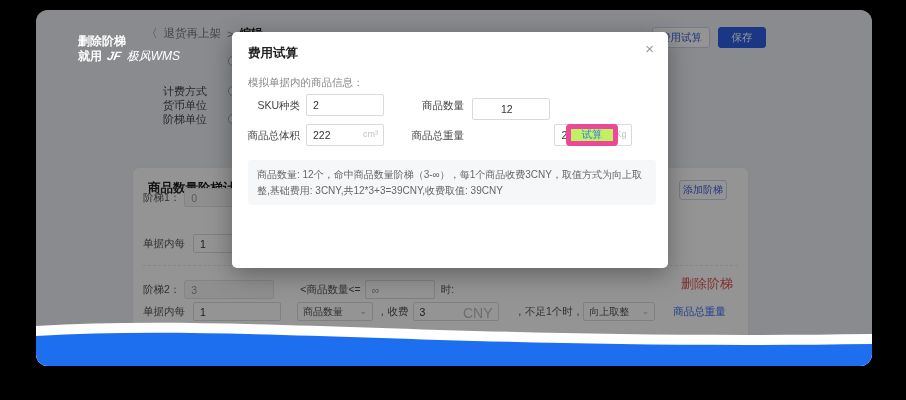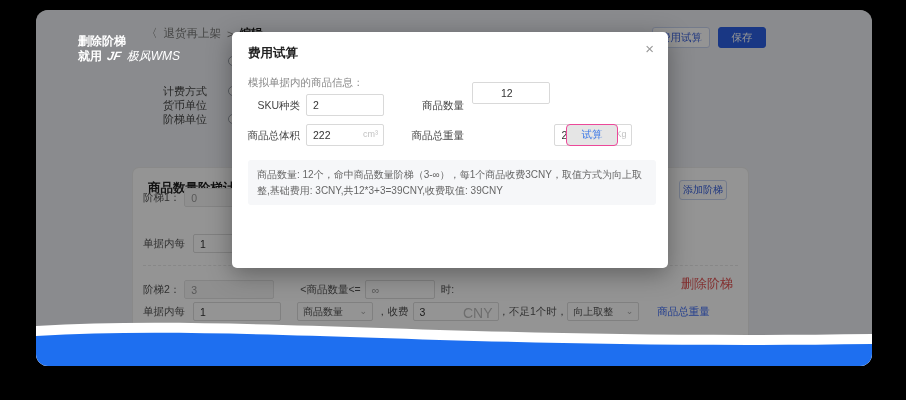--- a/index.html
+++ b/index.html
@@ -43,22 +43,22 @@
   #modal{left:196px;top:22px;width:436px;height:236px;background:#fff;border-radius:5px;z-index:10;
          box-shadow:0 6px 24px rgba(0,0,0,0.35);}
   .modal-title{left:16px;top:13px;font-size:12.5px;font-weight:bold;color:#222;}
   .modal-close{right:14px;top:9px;font-size:15px;color:#999;cursor:pointer;line-height:1;}
   .modal-caption{left:16px;top:44px;font-size:10.5px;color:#888;}
   .m-label{font-size:10.5px;color:#444;text-align:right;}
   .m-inp{box-sizing:border-box;height:22px;width:78px;border:1px solid #d9d9d9;border-radius:2px;
          font-size:10.5px;color:#333;padding:0 6px;outline:none;background:#fff;
          font-family:"Liberation Sans","DejaVu Sans",sans-serif;}
   .m-unit{position:absolute;right:6px;top:5px;font-size:9px;color:#c2c2c2;pointer-events:none;}
-  .trial-btn{left:334px;top:92px;width:52px;height:22px;border:1px solid #ec4899;color:#3b78e7;
-             background:#e5e5e5;border-radius:4px;font-size:10.5px;}
+  .trial-btn{left:334px;top:92px;width:52px;height:22px;border:5px solid #ec4899;color:#3b78e7;
+             background:#bef264;border-radius:4px;font-size:10.5px;}
   .result-box{left:16px;top:128px;width:390px;background:#f6f7f9;border-radius:3px;
               padding:7px 9px;font-size:10px;color:#666;line-height:1.55;}
   
   #footer{left:0;bottom:0;width:836px;height:60px;z-index:8;pointer-events:none;}
   .slogan{left:42px;top:24px;color:#fff;font-size:12px;font-weight:bold;line-height:1.25;z-index:9;pointer-events:auto;}
   .logo-jf{font-style:italic;font-weight:900;display:inline-block;transform:skewX(-10deg);margin:0 2px;}
   .brand-i{font-style:italic;font-weight:400;}
   .site-pill{left:686px;top:37px;width:132px;height:17px;border:1px solid rgba(255,255,255,0.95);
              border-radius:9px;display:flex;align-items:center;z-index:9;pointer-events:auto;}
   .site-text{flex:1;color:#fff;font-size:9.5px;padding-left:10px;}
@@ -120,21 +120,21 @@
         <input class="inp" style="width: 88px; margin-left: 8px;" value="1">
         <div class="sel" style="width:76px;margin-left:16px;">
           <span>商品数量</span>
           <span class="chev">⌄</span>
         </div>
         <span style="margin-left:4px;">，收费</span>
         <span class="inp-wrap" style="margin-left:4px;">
           <input class="inp" style="width: 86px;" value="3">
           <span class="inp-unit">CNY</span>
         </span>
-        <span style="margin-left:0;text-align:center;">，不足1个时，</span>
+        <span style="margin-left:16px;text-align:center;">，不足1个时，</span>
         <div class="sel" style="width:72px;">
           <span>向上取整</span>
           <span class="chev">⌄</span>
         </div>
         <span class="link-blue" style="margin-left:18px;">商品总重量</span>
       </div>
 
       <div class="abs row" style="left:10px;top:162px;">
         <span>收费</span>
         <span class="inp-wrap" style="margin-left:6px;">
@@ -149,21 +149,21 @@
 
   <div id="modal" class="abs">
     <div class="abs modal-title">费用试算</div>
     <div class="abs modal-close">×</div>
     <div class="abs modal-caption">模拟单据内的商品信息：</div>
 
     
     <div class="abs m-label" style="left:10px;top:67px;width:58px;">SKU种类</div>
     <input class="abs m-inp" style="left: 74px; top: 62px;" value="2">
     <div class="abs m-label" style="left:178px;top:67px;width:54px;">商品数量</div>
-    <input class="abs m-inp" style="left: 240px; top: 50px; padding-left: 28px;" value="12">
+    <input class="abs m-inp" style="left: 240px; top: 66px; padding-left: 28px;" value="12">
 
     
     <div class="abs m-label" style="left:6px;top:97px;width:62px;">商品总体积</div>
     <span class="abs inp-wrap" style="left:74px;top:92px;">
       <input class="m-inp" value="222" style="">
       <span class="m-unit">cm³</span>
     </span>
     <div class="abs m-label" style="left:178px;top:97px;width:54px;">商品总重量</div>
     <span class="abs inp-wrap" style="left:240px;top:92px;">
       <input class="m-inp" value="233" style="">

